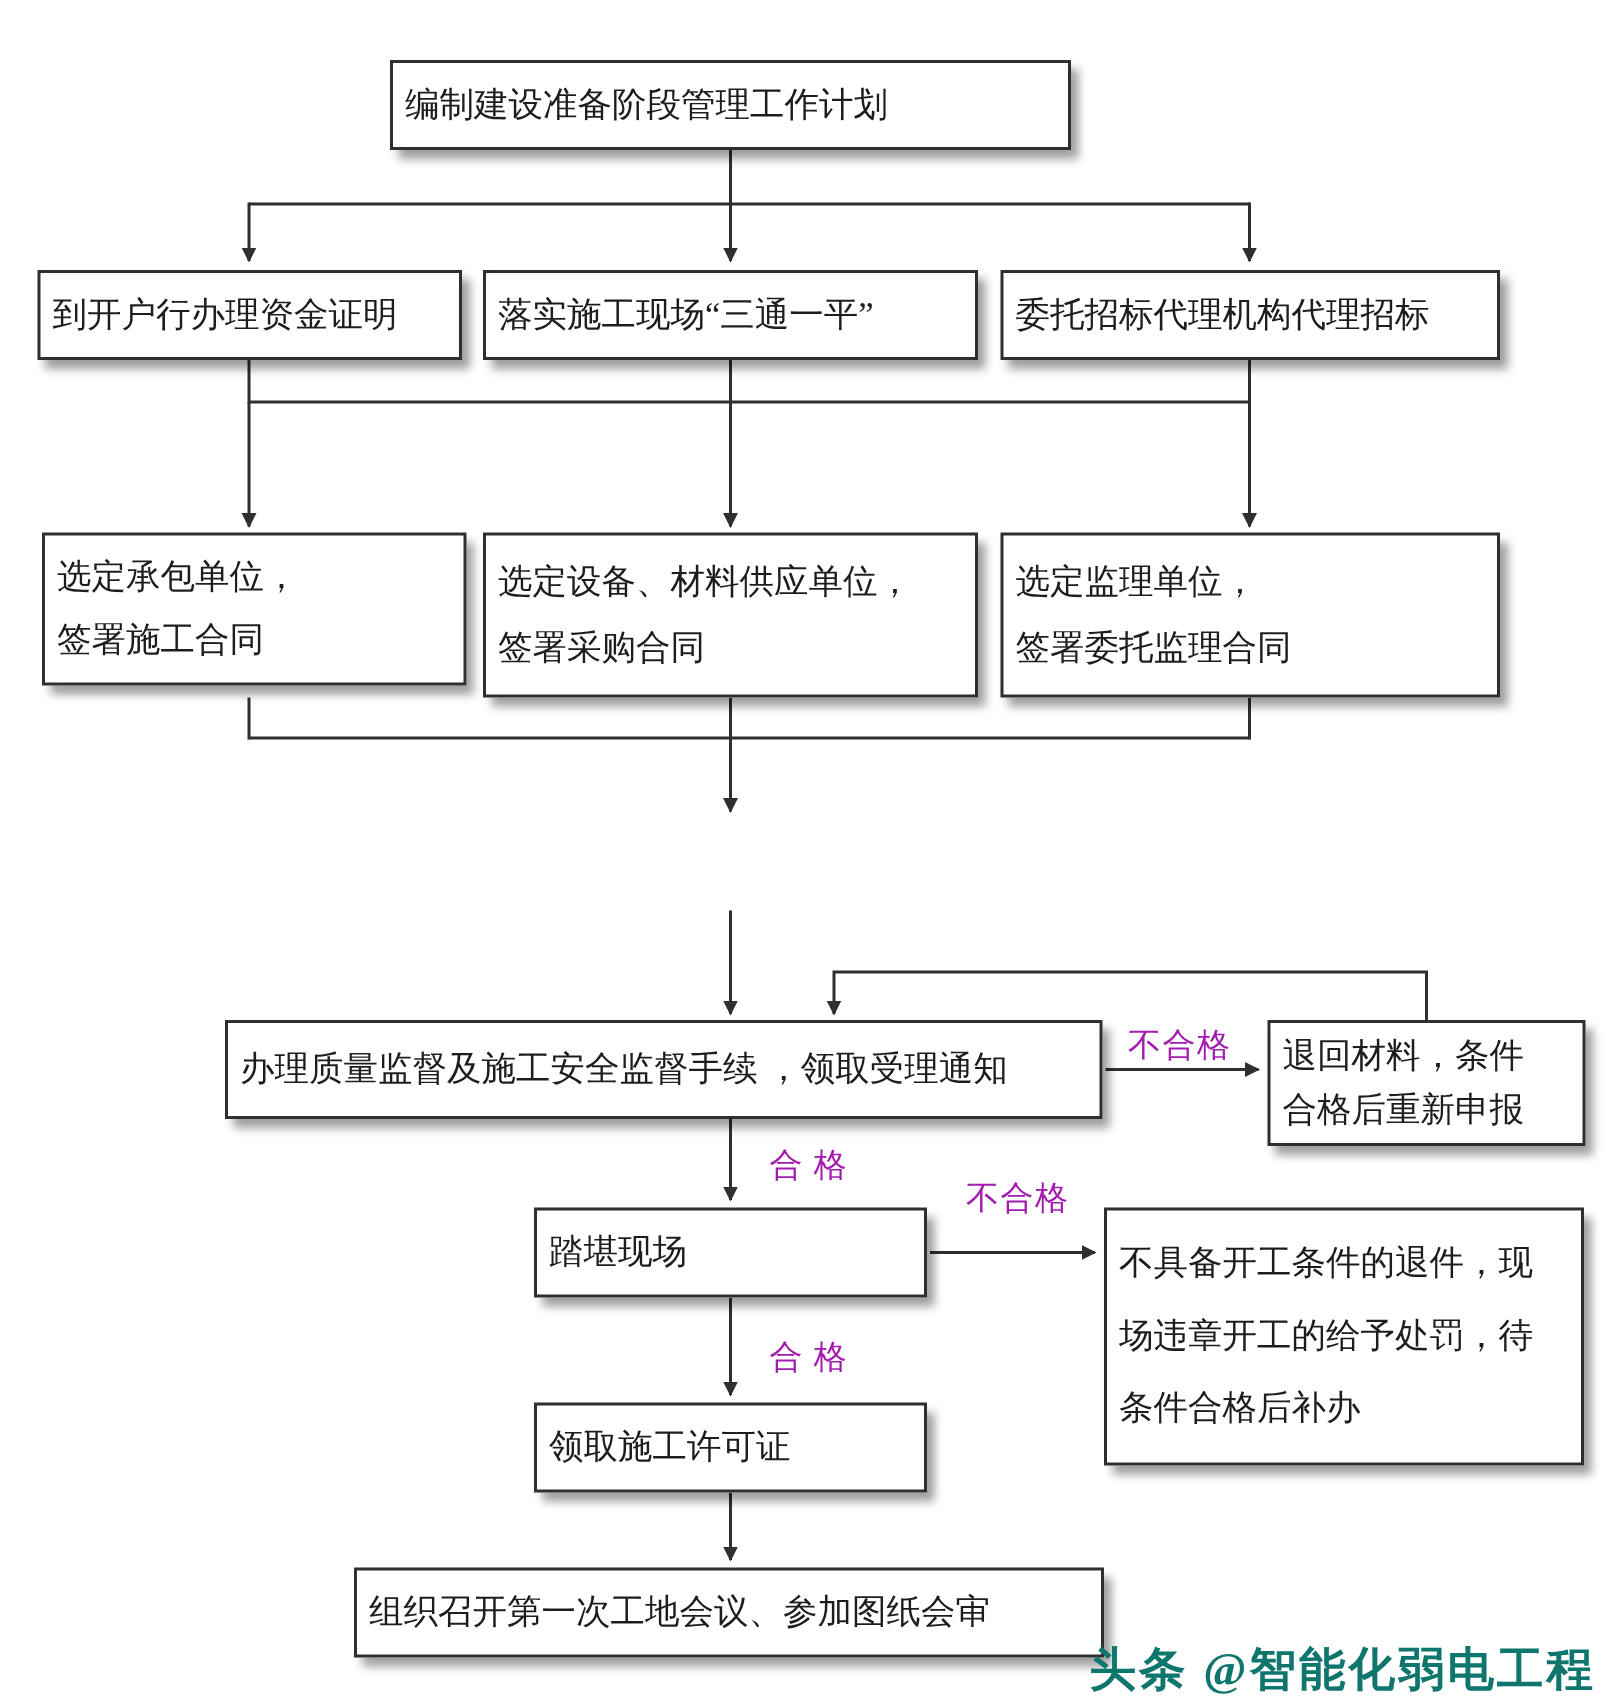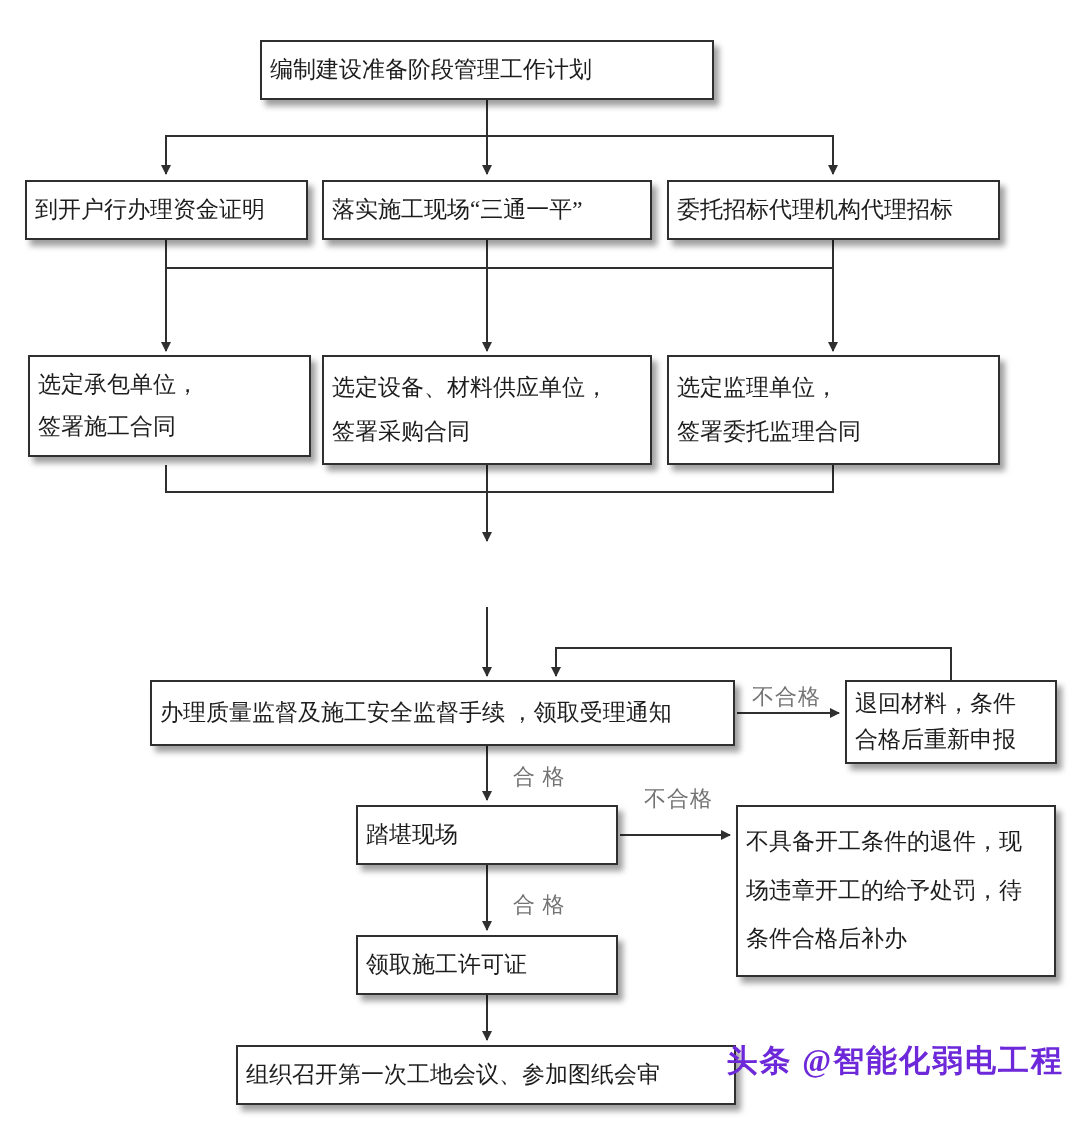--- a/index.html
+++ b/index.html
@@ -38,32 +38,32 @@
     padding: 4px 8px;
   }
   .box .ln {
     white-space: nowrap;
     line-height: 1.5;
   }
   .edge-label {
     position: absolute;
     z-index: 2;
     font-size: 22px;
-    color: #737373;
+    color: #a21caf;
     white-space: nowrap;
     letter-spacing: 1px;
   }
   .watermark {
     position: absolute;
     z-index: 2;
     right: 16px;
-    top: 1040px;
+    top: 1092px;
     font-size: 31px;
     font-weight: 600;
-    color: #6d28d9;
+    color: #0f766e;
     letter-spacing: 2px;
     white-space: nowrap;
   }
 </style>
 </head>
 <body>
 
 <div id="canvas">
 
   <svg id="wires" width="1080" height="1135" viewBox="0 0 1080 1135" stroke="#2f2f2f" stroke-width="2" fill="none">

